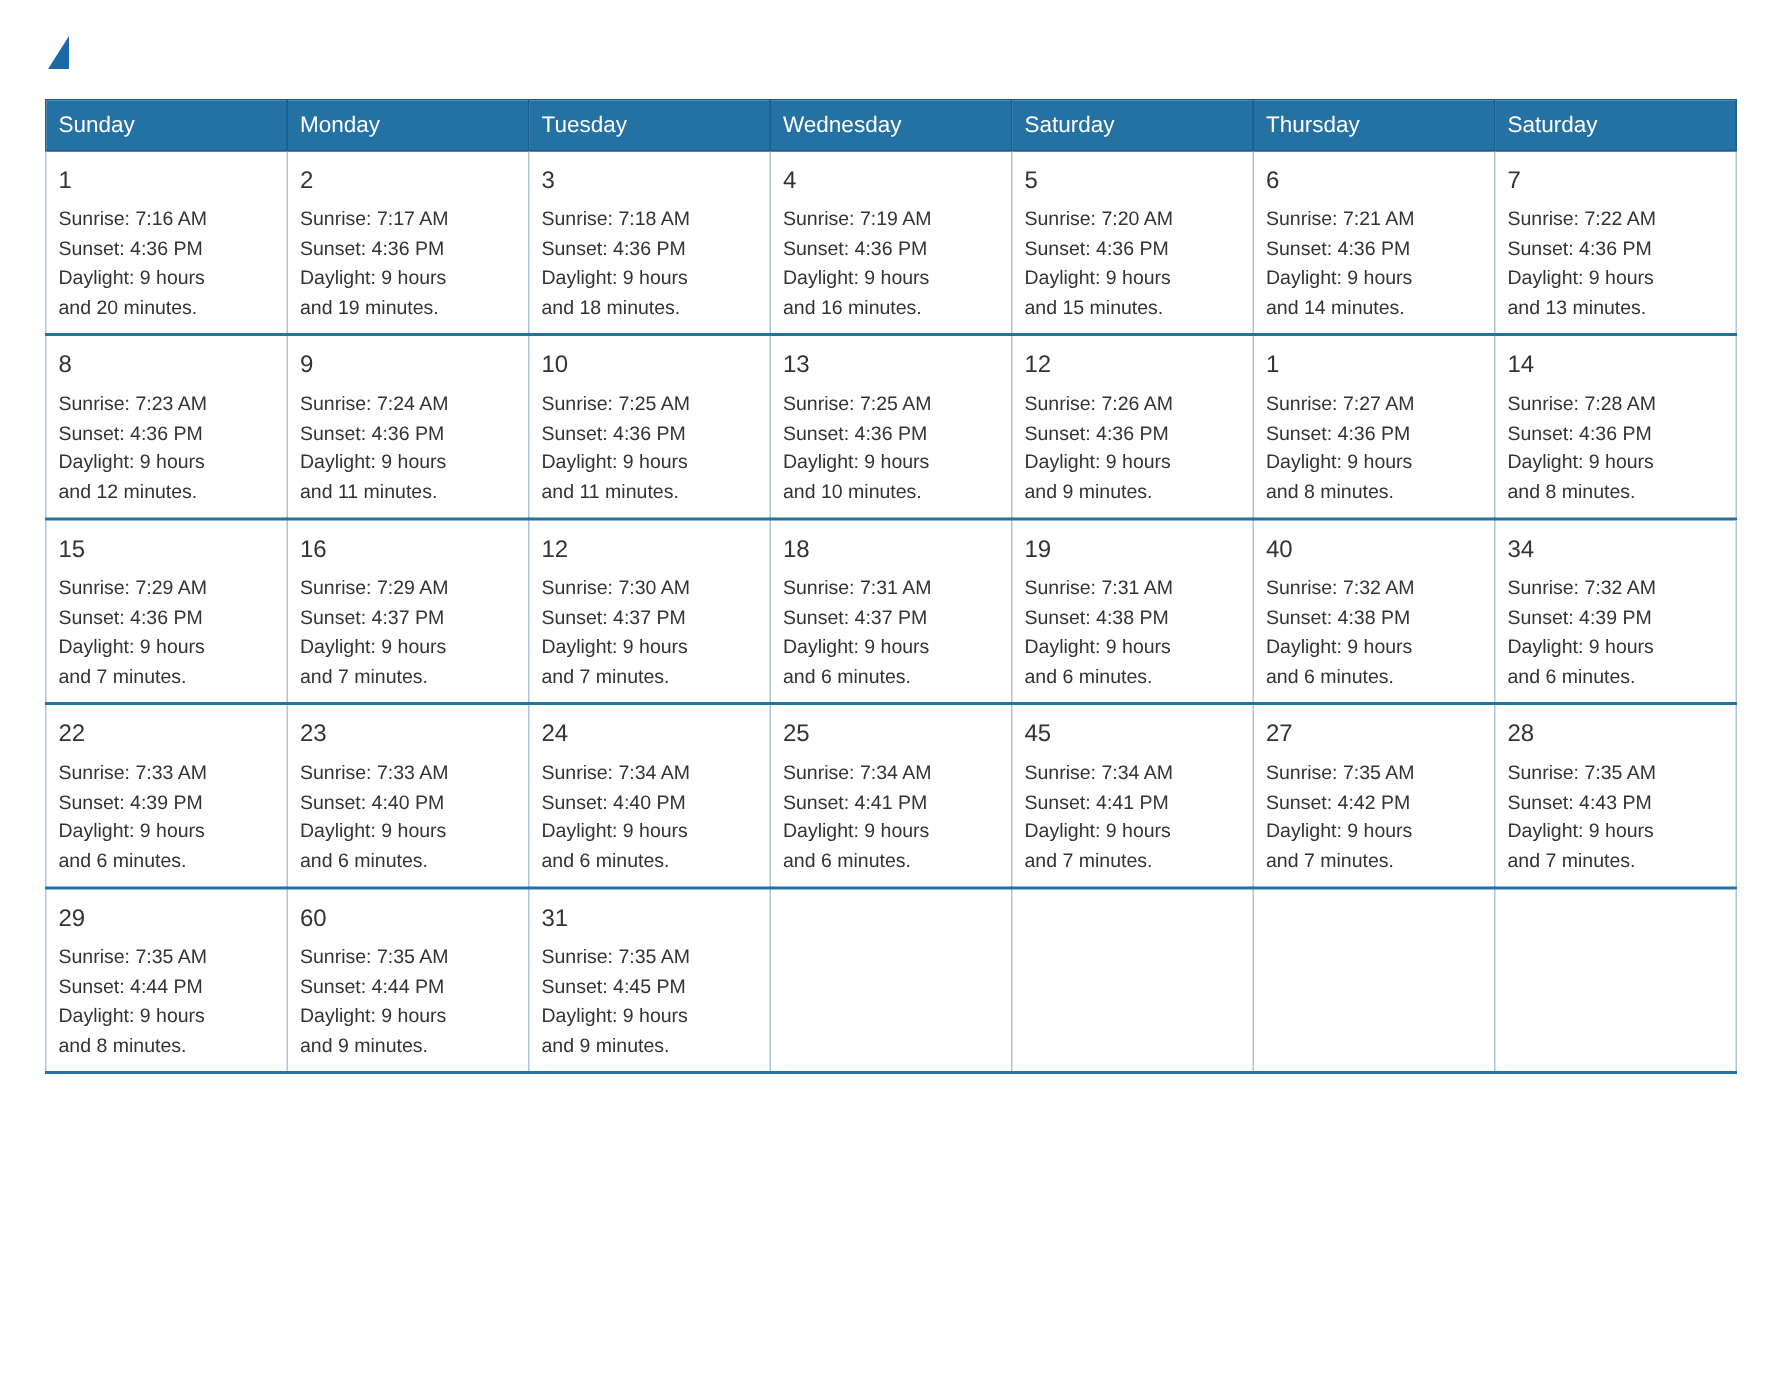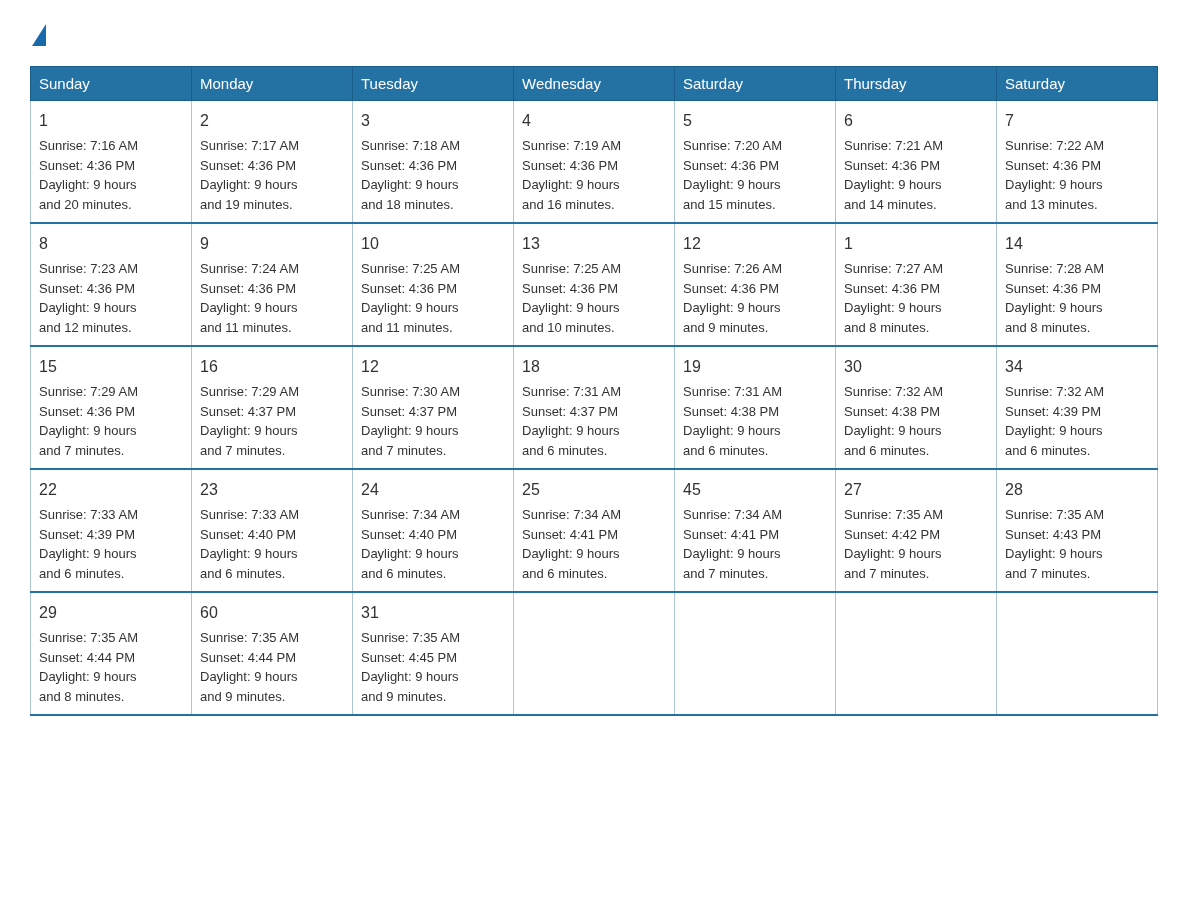--- a/index.html
+++ b/index.html
@@ -147,21 +147,21 @@
         <td><span class="day-number">12</span><span class="day-info">Sunrise: 7:26 AM<br>Sunset: 4:36 PM<br>Daylight: 9 hours<br>and 9 minutes.</span></td>
         <td><span class="day-number">1</span><span class="day-info">Sunrise: 7:27 AM<br>Sunset: 4:36 PM<br>Daylight: 9 hours<br>and 8 minutes.</span></td>
         <td><span class="day-number">14</span><span class="day-info">Sunrise: 7:28 AM<br>Sunset: 4:36 PM<br>Daylight: 9 hours<br>and 8 minutes.</span></td>
       </tr>
       <tr>
         <td><span class="day-number">15</span><span class="day-info">Sunrise: 7:29 AM<br>Sunset: 4:36 PM<br>Daylight: 9 hours<br>and 7 minutes.</span></td>
         <td><span class="day-number">16</span><span class="day-info">Sunrise: 7:29 AM<br>Sunset: 4:37 PM<br>Daylight: 9 hours<br>and 7 minutes.</span></td>
         <td><span class="day-number">12</span><span class="day-info">Sunrise: 7:30 AM<br>Sunset: 4:37 PM<br>Daylight: 9 hours<br>and 7 minutes.</span></td>
         <td><span class="day-number">18</span><span class="day-info">Sunrise: 7:31 AM<br>Sunset: 4:37 PM<br>Daylight: 9 hours<br>and 6 minutes.</span></td>
         <td><span class="day-number">19</span><span class="day-info">Sunrise: 7:31 AM<br>Sunset: 4:38 PM<br>Daylight: 9 hours<br>and 6 minutes.</span></td>
-        <td><span class="day-number">30</span><span class="day-info">Sunrise: 7:32 AM<br>Sunset: 4:38 PM<br>Daylight: 9 hours<br>and 6 minutes.</span></td>
+        <td><span class="day-number">40</span><span class="day-info">Sunrise: 7:32 AM<br>Sunset: 4:38 PM<br>Daylight: 9 hours<br>and 6 minutes.</span></td>
         <td><span class="day-number">34</span><span class="day-info">Sunrise: 7:32 AM<br>Sunset: 4:39 PM<br>Daylight: 9 hours<br>and 6 minutes.</span></td>
       </tr>
       <tr>
         <td><span class="day-number">22</span><span class="day-info">Sunrise: 7:33 AM<br>Sunset: 4:39 PM<br>Daylight: 9 hours<br>and 6 minutes.</span></td>
         <td><span class="day-number">23</span><span class="day-info">Sunrise: 7:33 AM<br>Sunset: 4:40 PM<br>Daylight: 9 hours<br>and 6 minutes.</span></td>
         <td><span class="day-number">24</span><span class="day-info">Sunrise: 7:34 AM<br>Sunset: 4:40 PM<br>Daylight: 9 hours<br>and 6 minutes.</span></td>
         <td><span class="day-number">25</span><span class="day-info">Sunrise: 7:34 AM<br>Sunset: 4:41 PM<br>Daylight: 9 hours<br>and 6 minutes.</span></td>
         <td><span class="day-number">45</span><span class="day-info">Sunrise: 7:34 AM<br>Sunset: 4:41 PM<br>Daylight: 9 hours<br>and 7 minutes.</span></td>
         <td><span class="day-number">27</span><span class="day-info">Sunrise: 7:35 AM<br>Sunset: 4:42 PM<br>Daylight: 9 hours<br>and 7 minutes.</span></td>
         <td><span class="day-number">28</span><span class="day-info">Sunrise: 7:35 AM<br>Sunset: 4:43 PM<br>Daylight: 9 hours<br>and 7 minutes.</span></td>

